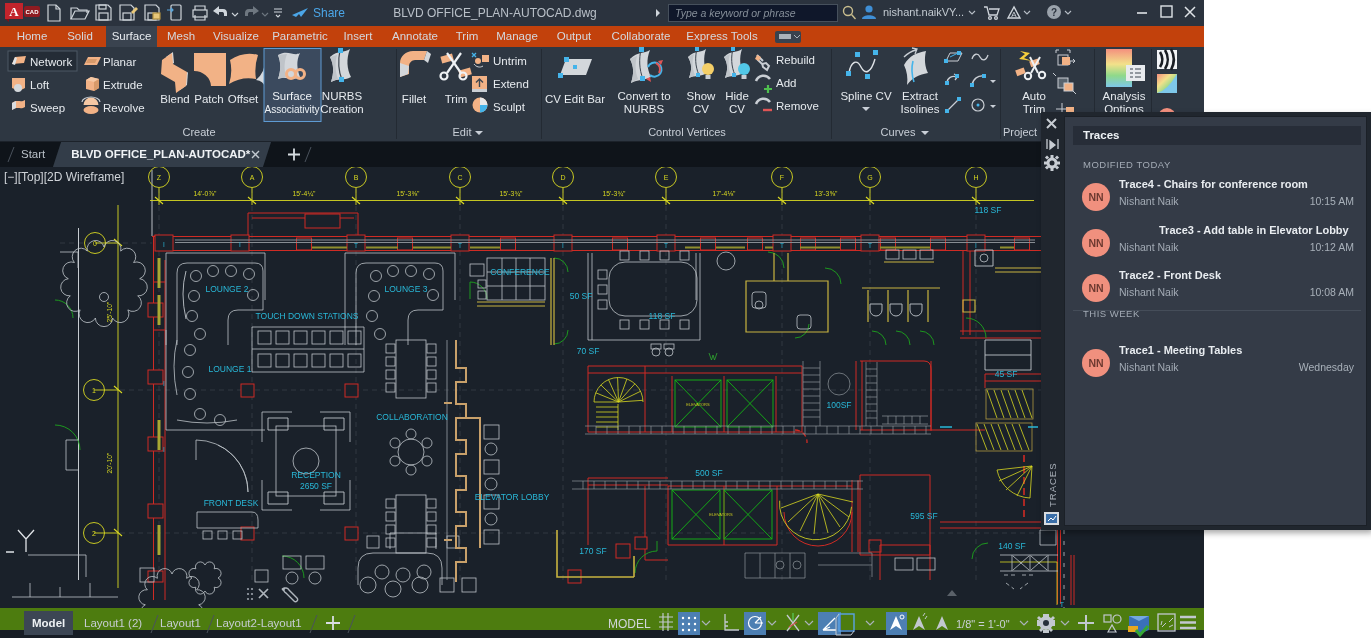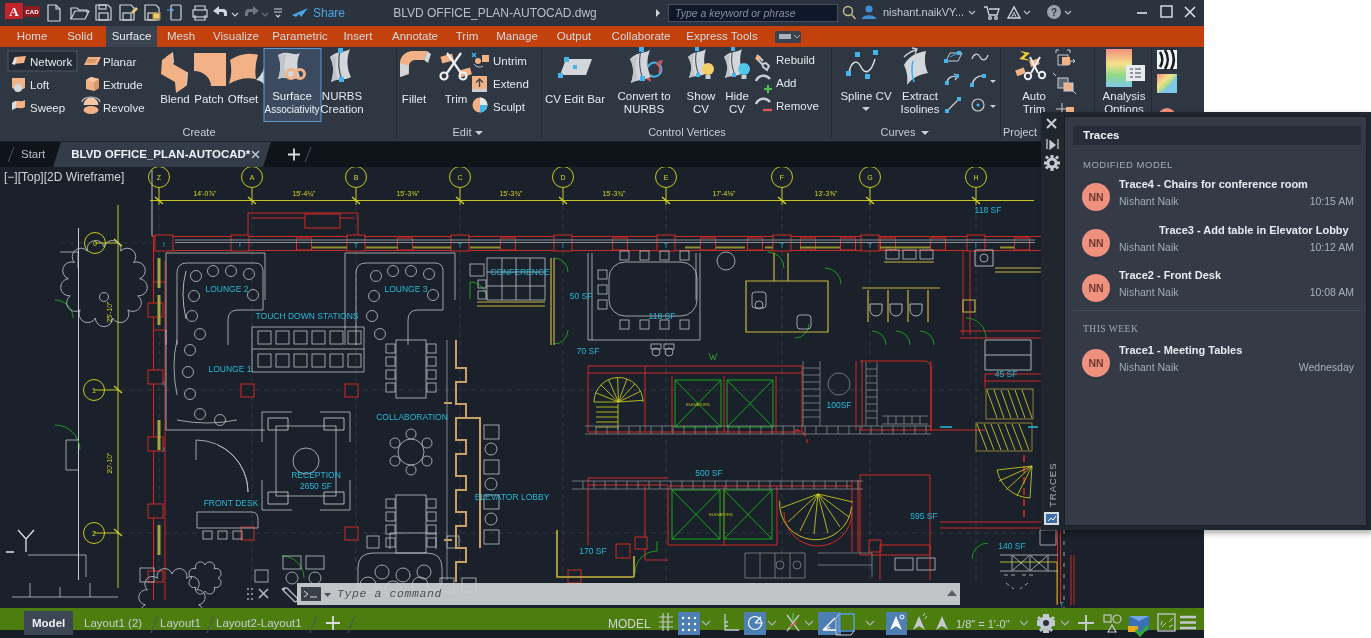--- a/index.html
+++ b/index.html
@@ -911,29 +911,20 @@
           <circle cx="4" cy="8" r="1.1"></circle>
           <circle cx="4" cy="13" r="1.1"></circle>
           <circle cx="4" cy="18" r="1.1"></circle>
           <circle cx="8" cy="8" r="1.1"></circle>
           <circle cx="8" cy="13" r="1.1"></circle>
           <circle cx="8" cy="18" r="1.1"></circle>
         </g>
     <path d="M15 8 l9 9 m0 -9 l-9 9" stroke="#aeb5bc" stroke-width="1.7"></path>
     <path d="M38 8 c3 -2 6 -1 7 1 l8 8 c2 2 -1 5 -3 3 l-8 -8 c-2 -1 -3 -3 -1 -5 z M38 8 l3 3" stroke="#aeb5bc" stroke-width="1.4" fill="none"></path>
   </svg>
-  <div id="cmdfield">
-    <svg width="30" height="22" style="position:absolute;left:4px;top:2px">
-          <rect x="0" y="2" width="20" height="14" fill="#3a414b"></rect>
-          <path d="M3 6 l4 3 l-4 3" stroke="#d8dce0" fill="none"></path>
-          <path d="M9 12 h7" stroke="#d8dce0"></path>
-          <path d="M23 8 l3.5 4 l3.5 -4 z" fill="#4a5158"></path>
-        </svg>
-    <span style="margin-left:40px;">Type a command</span>
-  </div>
   <svg width="20" height="26" style="position:absolute;left:698px;top:0">
         <path d="M5 15 l5 -6 l5 6 z" fill="#5a6169"></path>
       </svg>
 </div>
 
 <div id="statusbar">
   <div class="ltab" style="left:24px;background:#3c4654;color:#eef1f4;padding:0 8px;font-weight:bold;">Model</div>
   <div class="ltab" style="left:84px;">Layout1 (2)</div>
   <div class="ltab" style="left:160px;">Layout1</div>
   <div class="ltab" style="left:216px;">Layout2-Layout1</div>
@@ -1027,33 +1018,33 @@
       </g>
   </svg>
   <div class="vtext" style="left:6px;top:395px;">TRACES</div>
   <svg width="23" height="20" style="position:absolute;left:0;top:398px">
       <rect x="3" y="2" width="15" height="13" fill="#d8dce0"></rect>
       <rect x="5" y="4" width="11" height="9" fill="#3a6ea8"></rect>
       <path d="M7 11 l3 -3 l2 2 l3 -4" stroke="#fff" fill="none"></path>
     </svg>
   <div id="palpanel">
     <div id="palhead">Traces</div>
-    <div class="psect" style="top:42px;">MODIFIED MODEL</div>
+    <div class="psect" style="top:42px;">MODIFIED TODAY</div>
     <div class="avatar" style="top:66px;">NN</div>
     <div class="ptitle" style="top:61px;">Trace4 - Chairs for conference room</div>
     <div class="psub" style="top:78px;">Nishant Naik</div>
     <div class="ptime" style="top:78px;">10:15 AM</div>
     <div class="avatar" style="top:112px;">NN</div>
     <div class="ptitle" style="top:107px;margin-left:40px;">Trace3 - Add table in Elevator Lobby</div>
     <div class="psub" style="top:124px;">Nishant Naik</div>
     <div class="ptime" style="top:124px;">10:12 AM</div>
     <div class="avatar" style="top:157px;">NN</div>
     <div class="ptitle" style="top:152px;">Trace2 - Front Desk</div>
     <div class="psub" style="top:169px;">Nishant Naik</div>
     <div class="ptime" style="top:169px;">10:08 AM</div>
     <div style="position:absolute;left:8px;top:193px;width:288px;height:1px;background:#454d59;"></div>
-    <div class="psect" style="top:207px;font-family:Liberation Serif, serif;">THIS WEEK</div>
+    <div class="psect" style="top:191px;">THIS WEEK</div>
     <div class="avatar" style="top:232px;">NN</div>
     <div class="ptitle" style="top:227px;">Trace1 - Meeting Tables</div>
     <div class="psub" style="top:244px;">Nishant Naik</div>
     <div class="ptime" style="top:244px;">Wednesday</div>
   </div>
 </div>
 
 </body></html>

